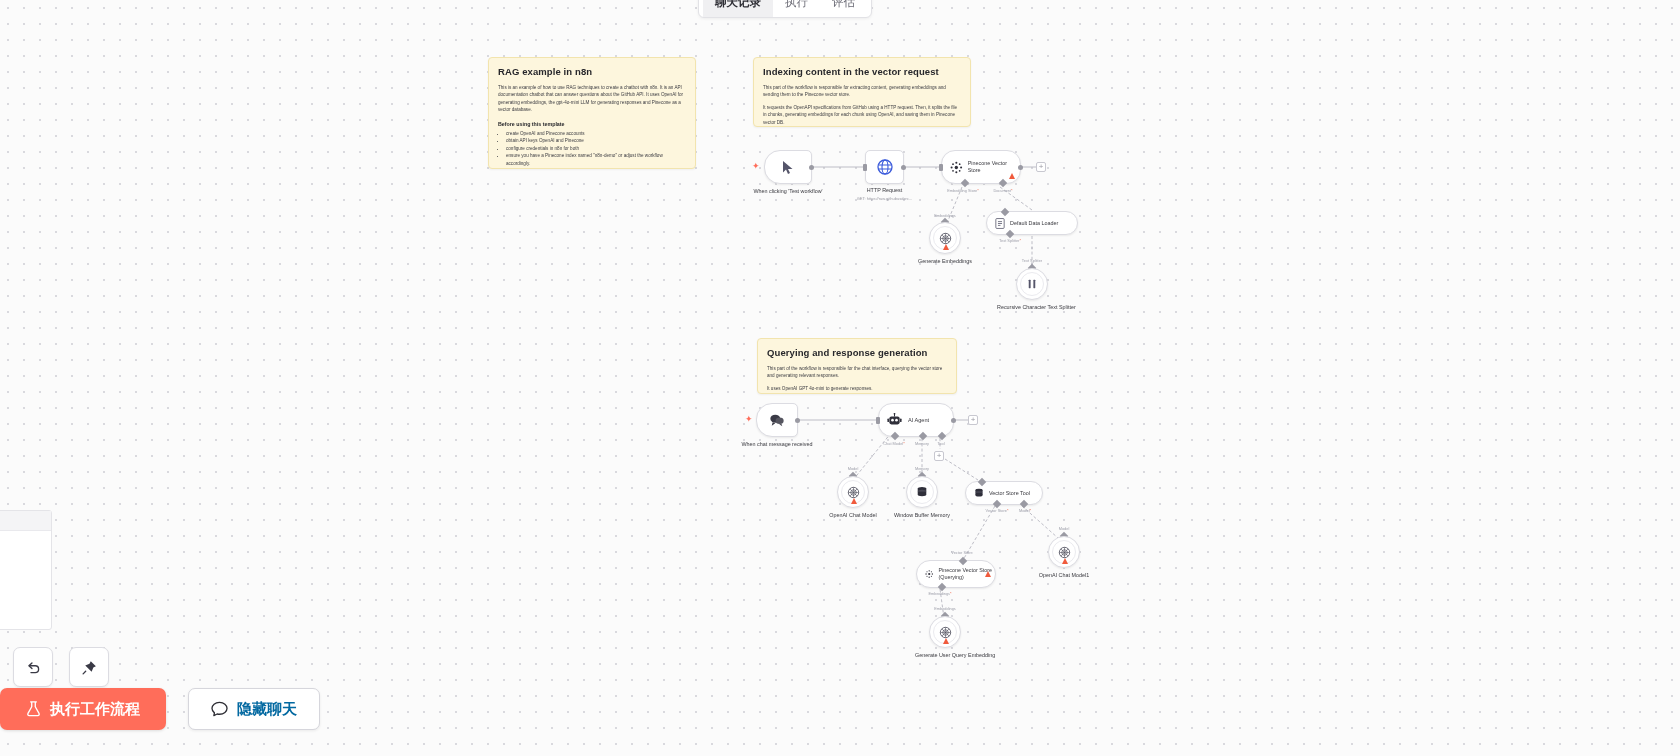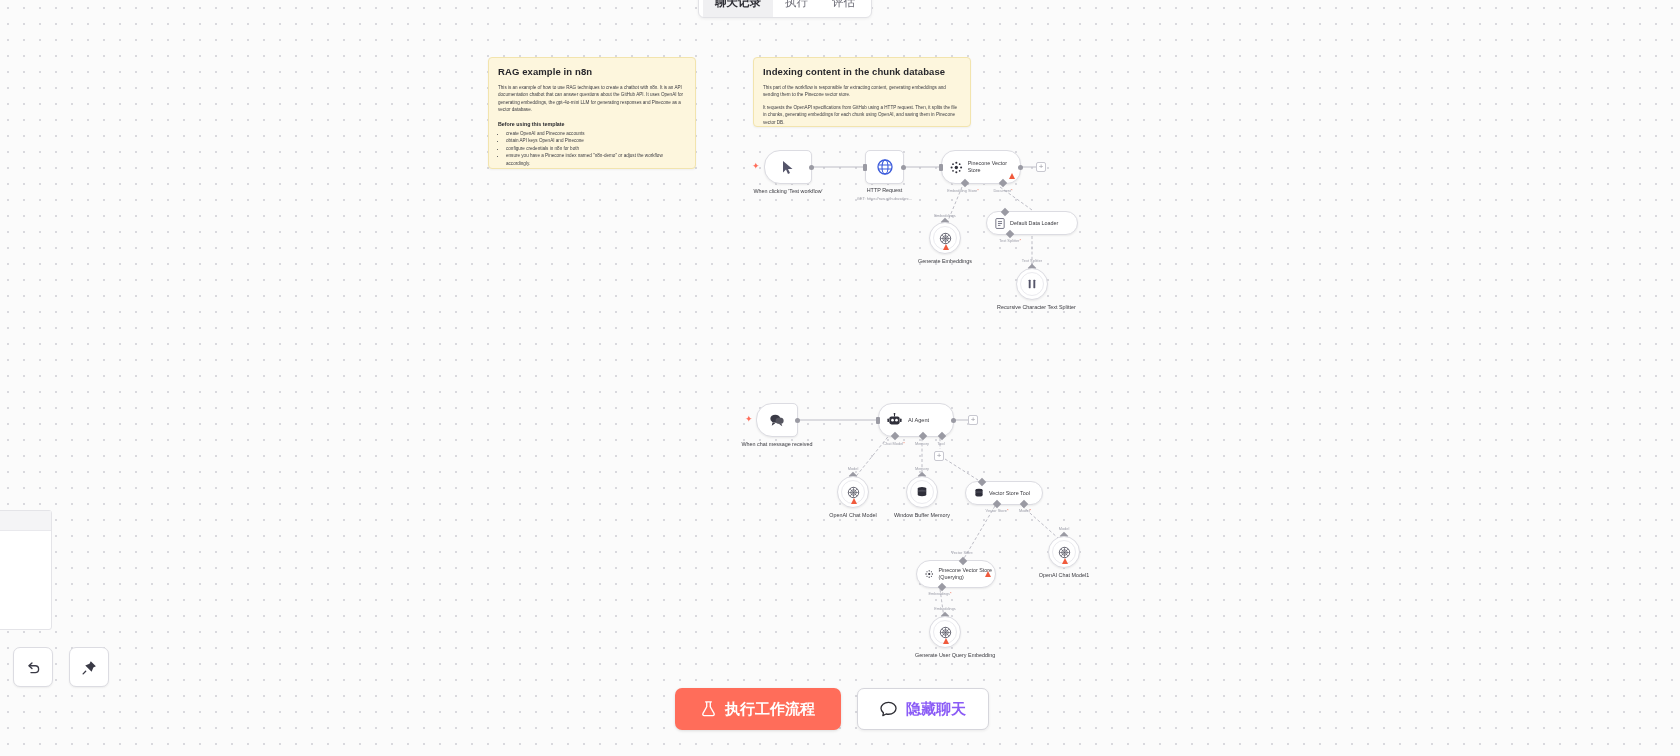--- a/index.html
+++ b/index.html
@@ -125,31 +125,31 @@
     position: absolute; font-size: 3.9px; color: #9fa0ab;
     white-space: nowrap; transform: translateX(-50%);
   }
   .clabel .req { color: #f05a3c; }
 
   svg.links { position: absolute; inset: 0; width: 100%; height: 100%; pointer-events: none; }
 
   
   #footer {
     position: absolute; left: 0; right: 16px; bottom: 26px;
-    display: flex; justify-content: center; gap: 16px; z-index: 20;
+    display: flex; gap: 22px; z-index: 20;
   }
   .btn-run {
     background: #ff6d5a; color: #fff; border: none; border-radius: 7px;
     font-size: 15px; font-weight: 600; padding: 0 26px; height: 42px;
     display: flex; align-items: center; gap: 9px; cursor: pointer;
     box-shadow: 0 1px 3px rgba(0,0,0,.12);
     font-family: "Liberation Sans", sans-serif;
   }
   .btn-hide {
-    background: #fff; color: #8b5cf6; border: 1px solid #d6d6dc; border-radius: 7px;
+    background: #fff; color: #0369a1; border: 1px solid #d6d6dc; border-radius: 7px;
     font-size: 15px; font-weight: 600; padding: 0 22px; height: 42px;
     display: flex; align-items: center; gap: 9px; cursor: pointer;
     box-shadow: 0 1px 3px rgba(0,0,0,.07);
     font-family: "Liberation Sans", sans-serif;
   }
 
   
   #leftpanel {
     position: absolute; left: -4px; top: 510px; width: 56px; height: 120px;
     background: #fff; border: 1px solid #e4e4e8; border-radius: 3px;
@@ -211,25 +211,30 @@
     <h4>Before using this template</h4>
     <ul>
       <li>create OpenAI and Pinecone accounts</li>
       <li>obtain API keys OpenAI and Pinecone</li>
       <li>configure credentials in n8n for both</li>
       <li>ensure you have a Pinecone index named "n8n-demo" or adjust the workflow accordingly.</li>
     </ul>
   </div>
 
   <div class="sticky" id="note-index">
-    <h3>Indexing content in the chunk database</h3>
+    <h3>Indexing content in the vector request</h3>
     <p>This part of the workflow is responsible for extracting content, generating embeddings and sending them to the Pinecone vector store.</p>
     <p>It requests the OpenAPI specifications from GitHub using a HTTP request. Then, it splits the file in chunks, generating embeddings for each chunk using OpenAI, and saving them in Pinecone vector DB.</p>
   </div>
 
+  <div class="sticky" id="note-query">
+    <h3>Querying and response generation</h3>
+    <p>This part of the workflow is responsible for the chat interface, querying the vector store and generating relevant responses.</p>
+    <p>It uses OpenAI GPT 4o-mini to generate responses.</p>
+  </div>
 
   <div class="node" style="left:764px; top:150px;">
     <span class="spark" style="left:-12px; top:12px;">✦</span>
     <div class="nbox trigger" style="width:48px; height:34px;">
       <svg width="13" height="15" viewBox="0 0 13 15">
         <path d="M1 1 L1 12.5 L4 9.5 L6 14 L8 13 L6 9 L10.5 9 Z" fill="#55556a"></path>
       </svg>
       <span class="port out"></span>
     </div>
     <div class="nlabel" style="top:38px; width:70px;">When clicking 'Test workflow'</div>

